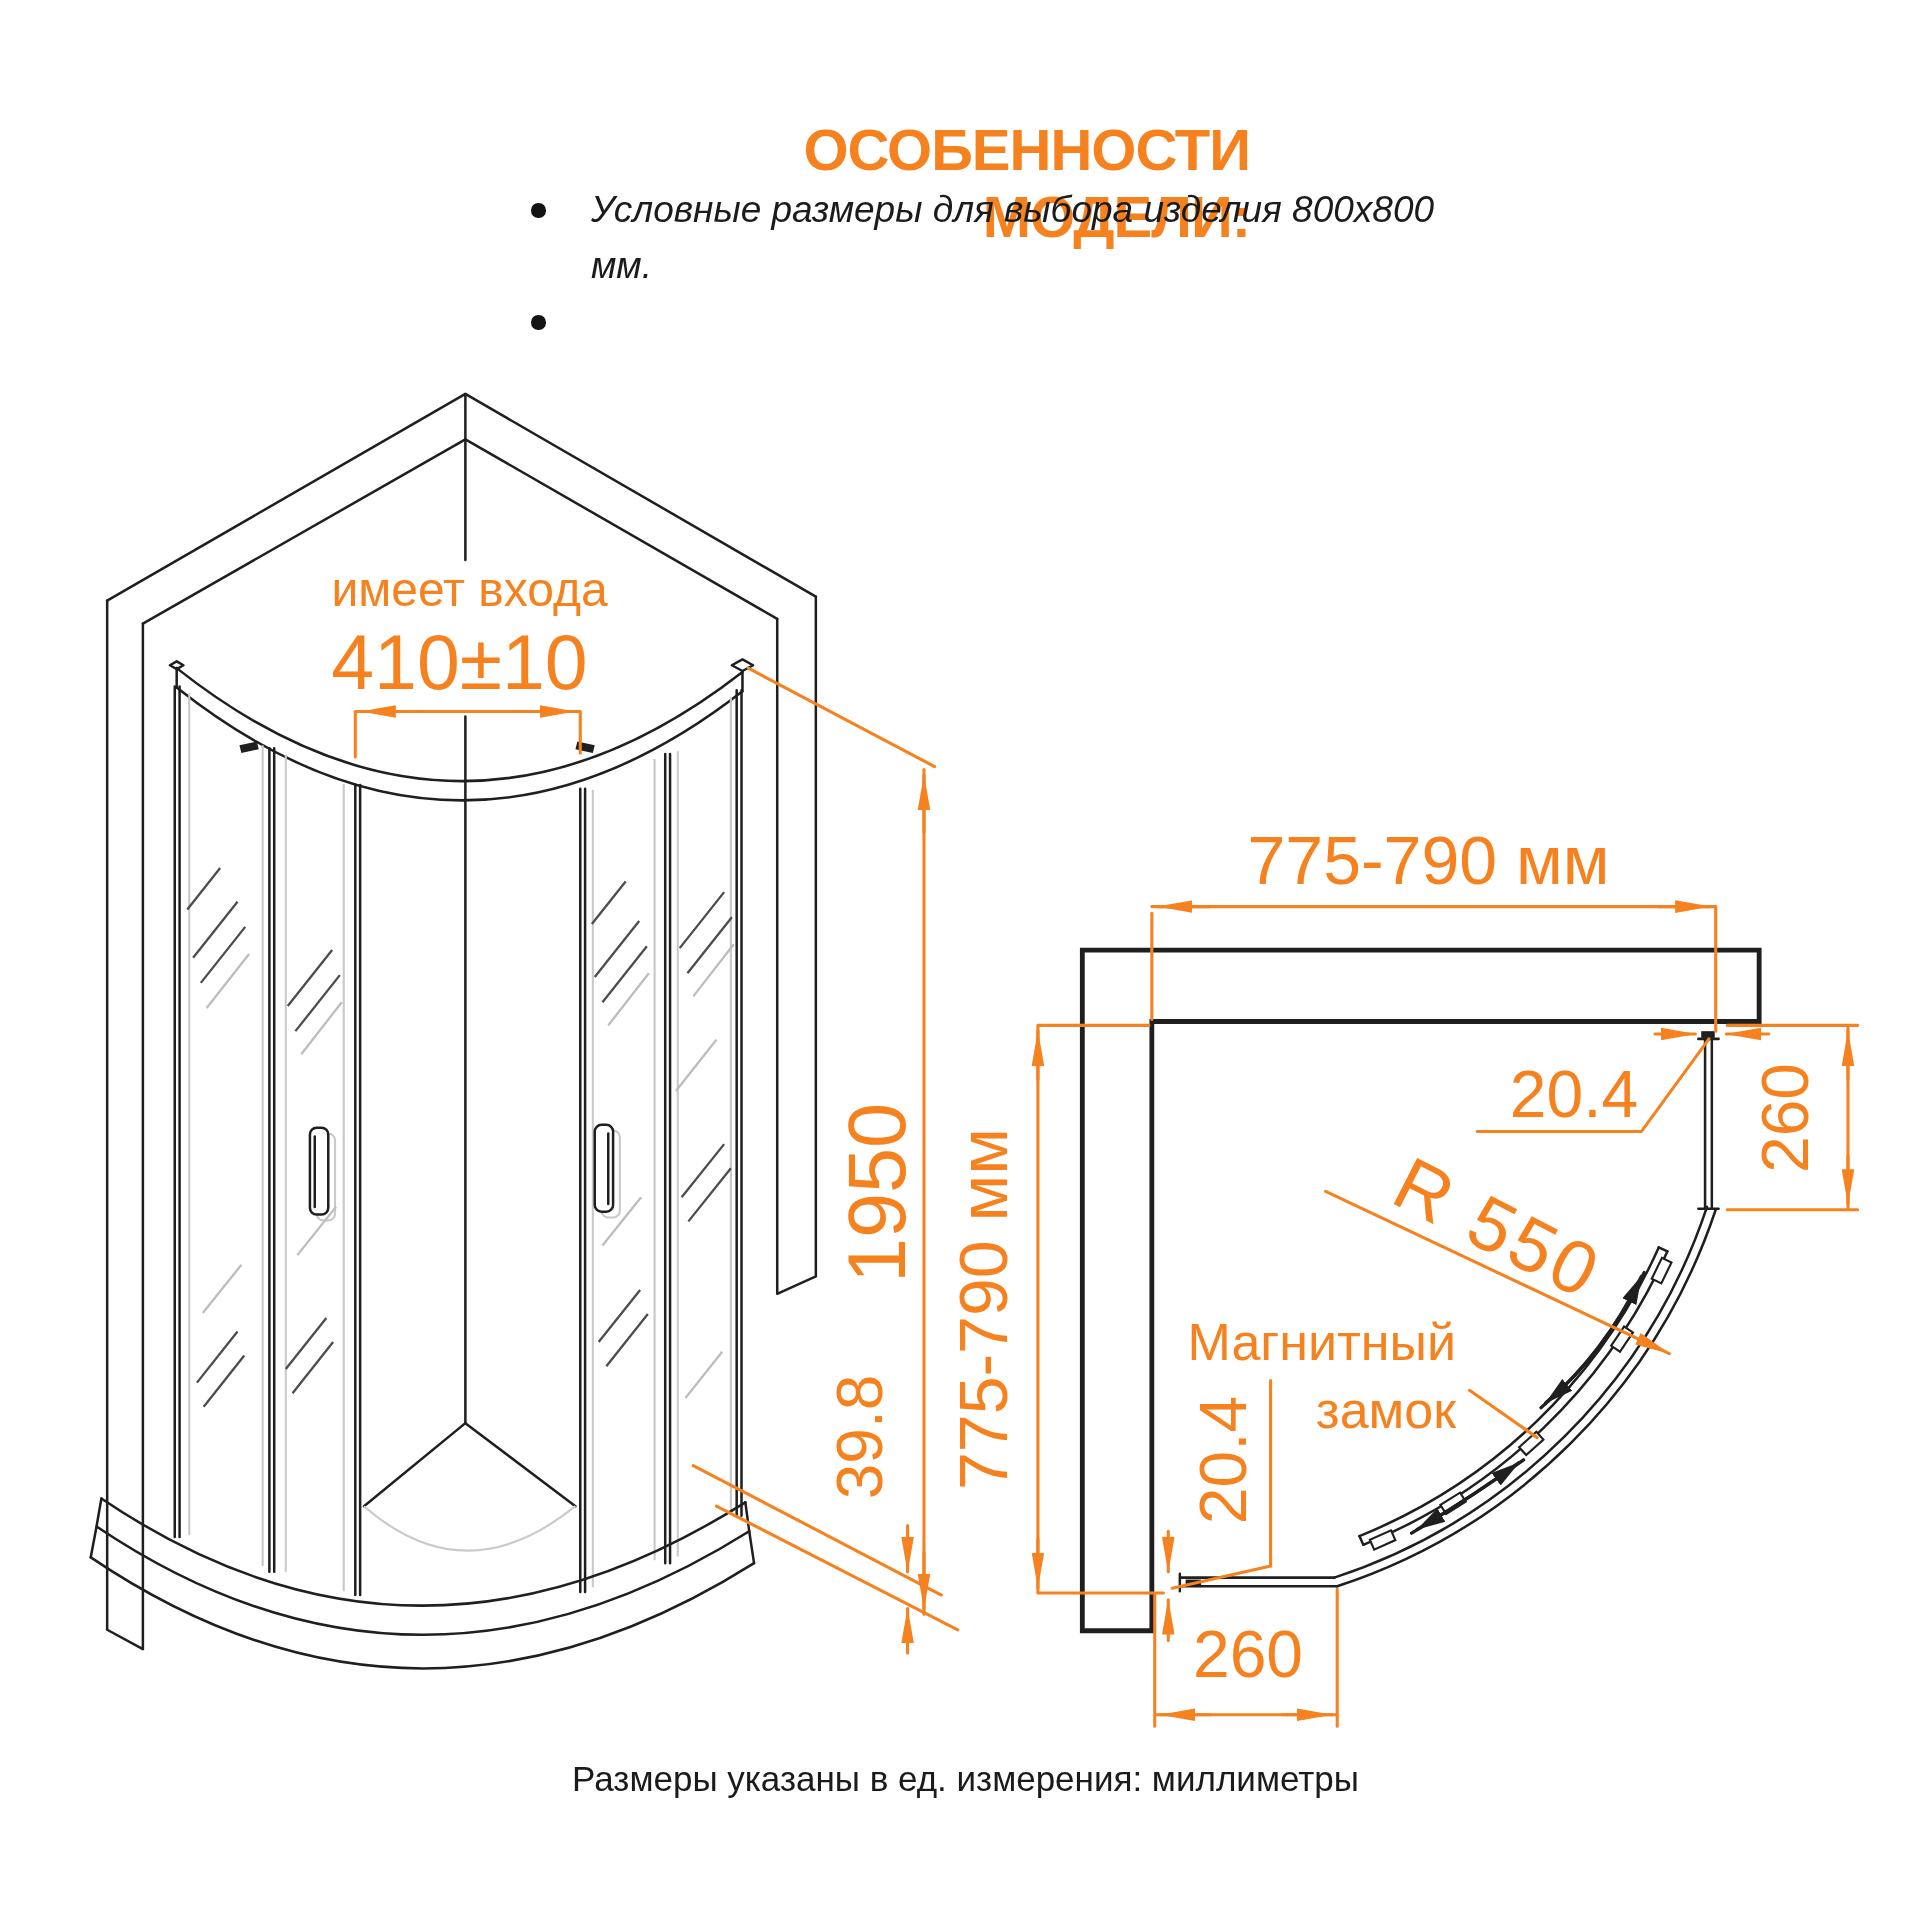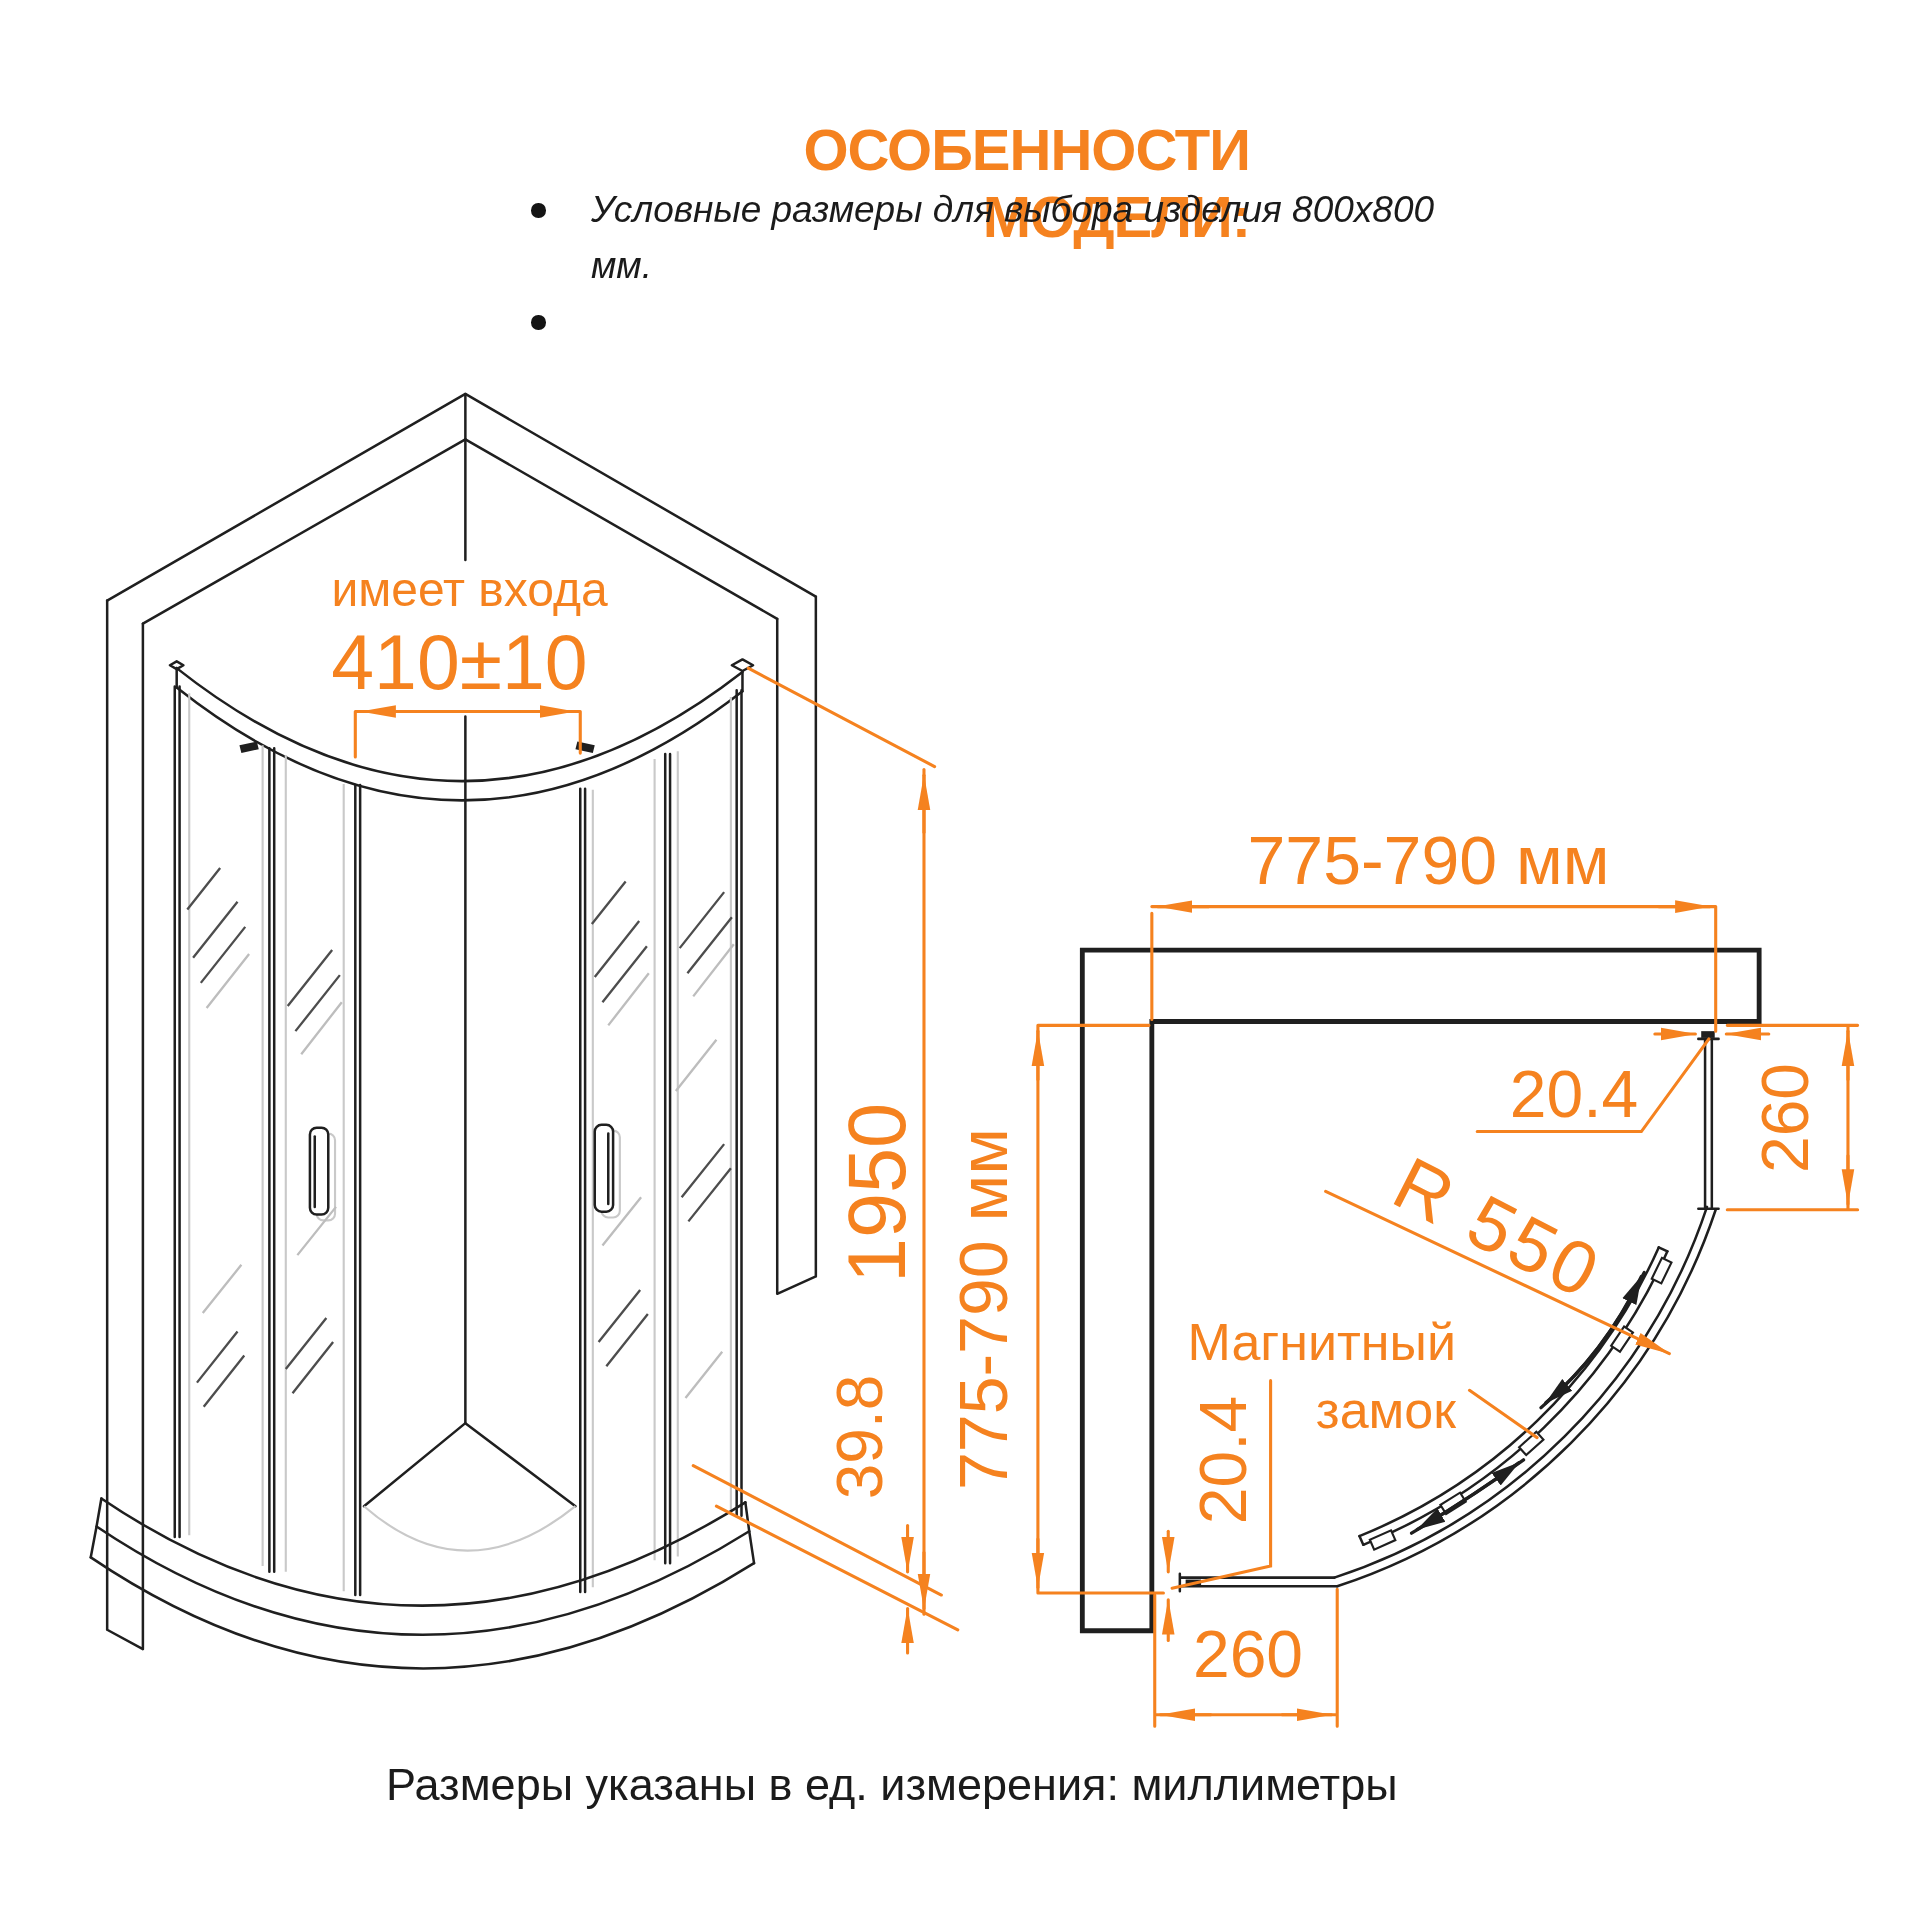--- a/index.html
+++ b/index.html
@@ -7,21 +7,21 @@
         font-family:"Liberation Sans",sans-serif;color:#1b1b1b;}
   .abs{position:absolute;}
   .accent{color:#F5821F;}
   .title{left:574px;top:116px;width:676px;text-align:right;font-size:58px;font-weight:700;letter-spacing:-1px;}
   .bullets{left:502px;top:170px;width:975px;list-style:none;margin:12px;padding:0;font-size:37px;line-height:56px;font-style:italic;}
   .bullets li{position:relative;padding-left:77px;white-space:pre-line;}
   .bullet-dot{position:absolute;left:17.4px;top:21px;width:14.5px;height:14.5px;border-radius:50%;background:#141414;}
   .dim{white-space:nowrap;}
   .center{text-align:center;}
   .rot{transform-origin:center center;}
-  .footer{left:386px;top:1759px;width:1159px;font-size:45px;}
+  .footer{left:386px;top:1759px;width:1159px;text-align:center;font-size:35px;}
   svg{position:absolute;left:0;top:0;}
   .k{stroke:#1f1f1f;fill:none;stroke-width:2.6;stroke-linejoin:round;stroke-linecap:round;}
   .kthick{stroke:#1f1f1f;fill:#fff;stroke-width:5;stroke-linejoin:miter;}
   .hatch-d{stroke:#4d4d4d;stroke-width:2.4;}
   .hatch-l{stroke:#bdbdbd;stroke-width:2.4;}
   .gray{stroke:#c9c9c9;fill:none;stroke-width:2.2;}
   .o{stroke:#F5821F;fill:none;stroke-width:3.2;stroke-linecap:round;}
   .kfill{fill:#1f1f1f;stroke:none;}
   .clip{fill:#fff;stroke:#1f1f1f;stroke-width:2.2;}
 </style>

